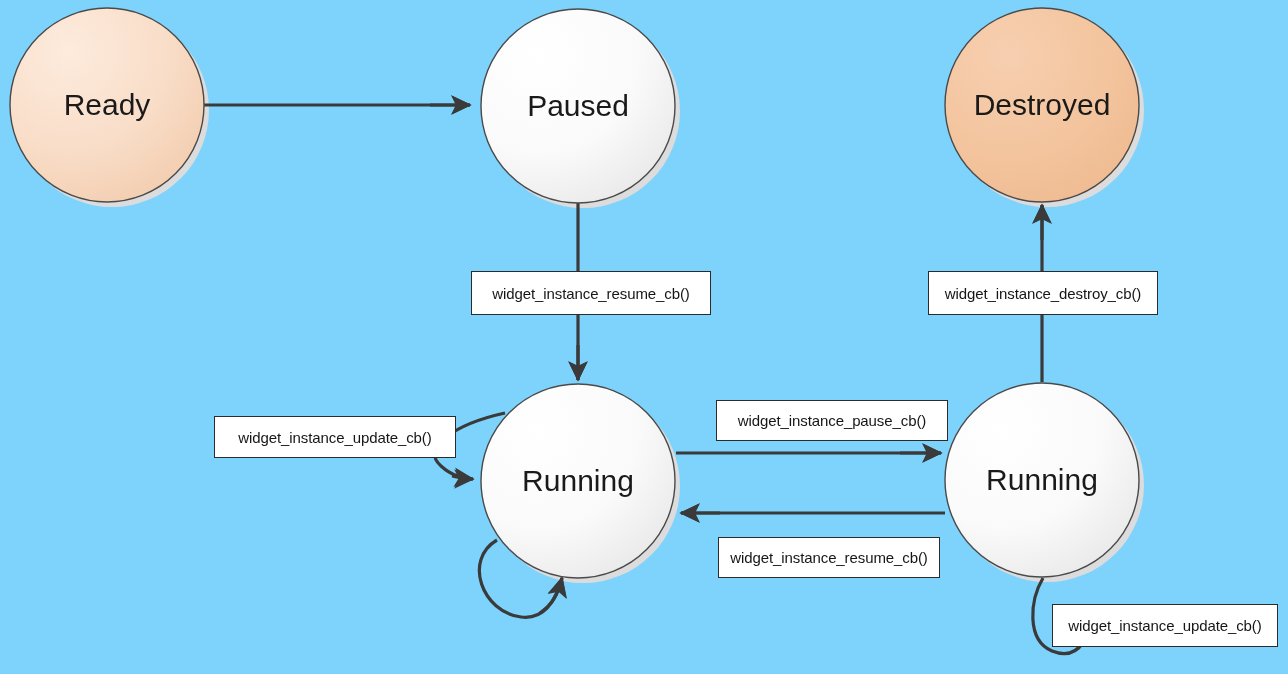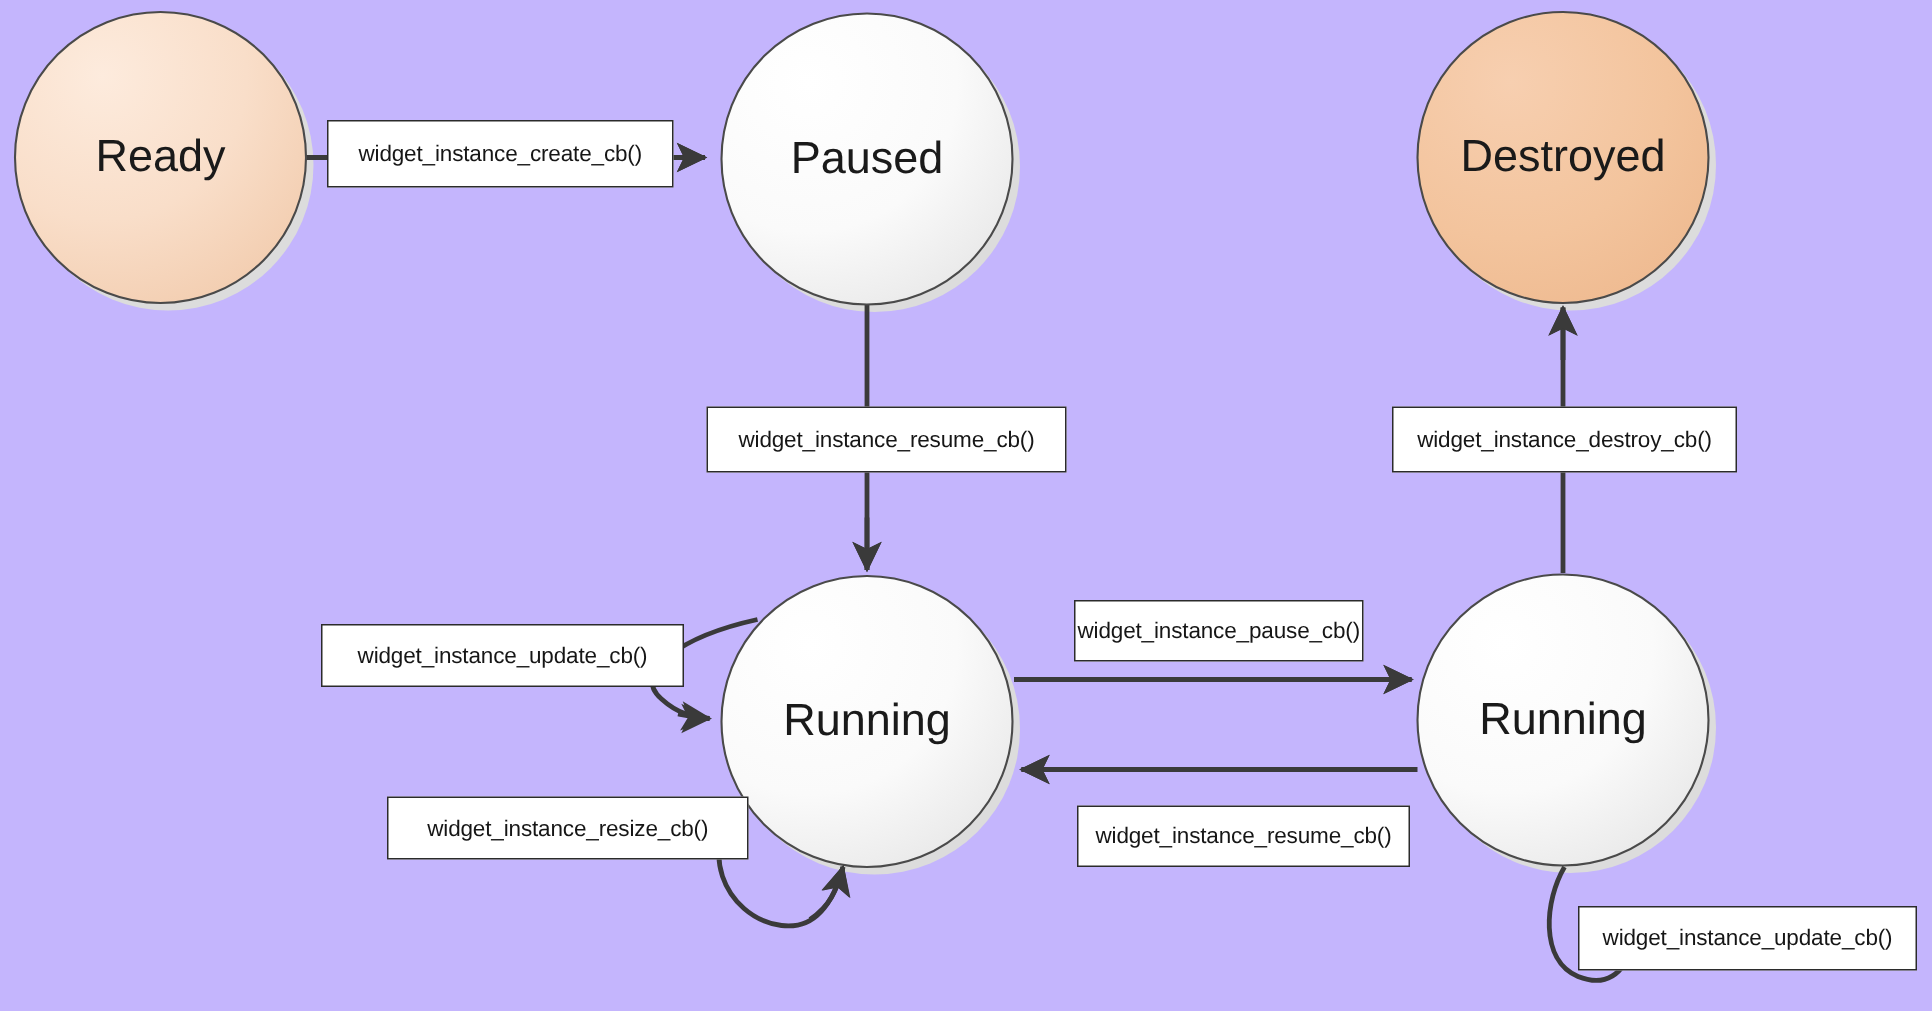--- a/index.html
+++ b/index.html
@@ -7,21 +7,21 @@
     padding: 0;
     background: #ffffff;
   }
   body {
     font-family: "Liberation Sans", sans-serif;
   }
   #canvas {
     position: relative;
     width: 1288px;
     height: 674px;
-    background: #c4b5fd;
+    background: #7dd3fc;
     overflow: hidden;
   }
   svg.layer {
     position: absolute;
     left: 0;
     top: 0;
     width: 1288px;
     height: 674px;
   }
   .node-label {
@@ -122,22 +122,20 @@
       <path d="M 1085 634 C 1092 624 1092 617 1092 608" marker-end="url(#arrowHead)"></path>
     </g>
   </svg>
 
   <div class="node-label" style="left:107px; top:105px;">Ready</div>
   <div class="node-label" style="left:578px; top:106px;">Paused</div>
   <div class="node-label" style="left:578px; top:481px;">Running</div>
   <div class="node-label" style="left:1042px; top:105px;">Destroyed</div>
   <div class="node-label" style="left:1042px; top:480px;">Running</div>
 
-  <div class="edge-label" style="left:218px;  top:80px;  width:231px; height:45px;">widget_instance_create_cb()</div>
   <div class="edge-label" style="left:471px;  top:271px; width:240px; height:44px;">widget_instance_resume_cb()</div>
   <div class="edge-label" style="left:928px;  top:271px; width:230px; height:44px;text-align:right;">widget_instance_destroy_cb()</div>
-  <div class="edge-label" style="left:716px;  top:400px; width:193px; height:41px;">widget_instance_pause_cb()</div>
+  <div class="edge-label" style="left:716px;  top:400px; width:232px; height:41px;">widget_instance_pause_cb()</div>
   <div class="edge-label" style="left:214px;  top:416px; width:242px; height:42px;">widget_instance_update_cb()</div>
   <div class="edge-label" style="left:718px;  top:537px; width:222px; height:41px;">widget_instance_resume_cb()</div>
-  <div class="edge-label" style="left:258px;  top:531px; width:241px; height:42px;">widget_instance_resize_cb()</div>
   <div class="edge-label" style="left:1052px; top:604px; width:226px; height:43px;">widget_instance_update_cb()</div>
 
 </div>
 
 </body></html>

